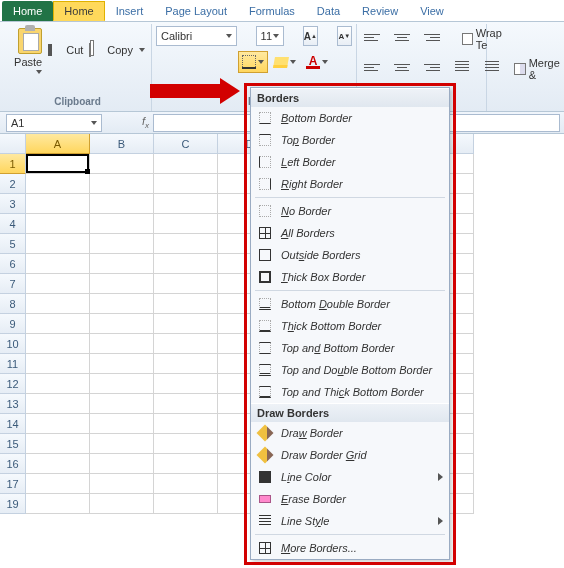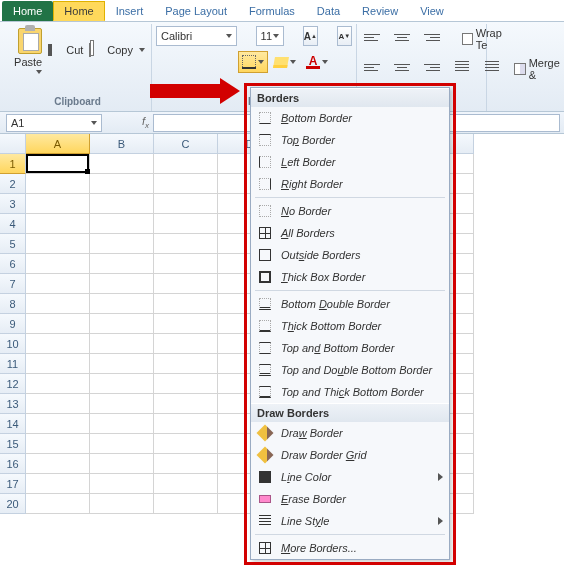--- a/index.html
+++ b/index.html
@@ -284,21 +284,21 @@
         <div class="rowhead">8</div>
         <div class="rowhead">9</div>
         <div class="rowhead">10</div>
         <div class="rowhead">11</div>
         <div class="rowhead">12</div>
         <div class="rowhead">13</div>
         <div class="rowhead">14</div>
         <div class="rowhead">15</div>
         <div class="rowhead">16</div>
         <div class="rowhead">17</div>
-        <div class="rowhead">20</div>
+        <div class="rowhead">19</div>
       </div>
   </div>
   <div style="flex:1">
     <div class="colheads" id="colheads">
         <div class="colhead sel">A</div>
         <div class="colhead">B</div>
         <div class="colhead">C</div>
         <div class="colhead">D</div>
         <div class="colhead">E</div>
         <div class="colhead">F</div>

